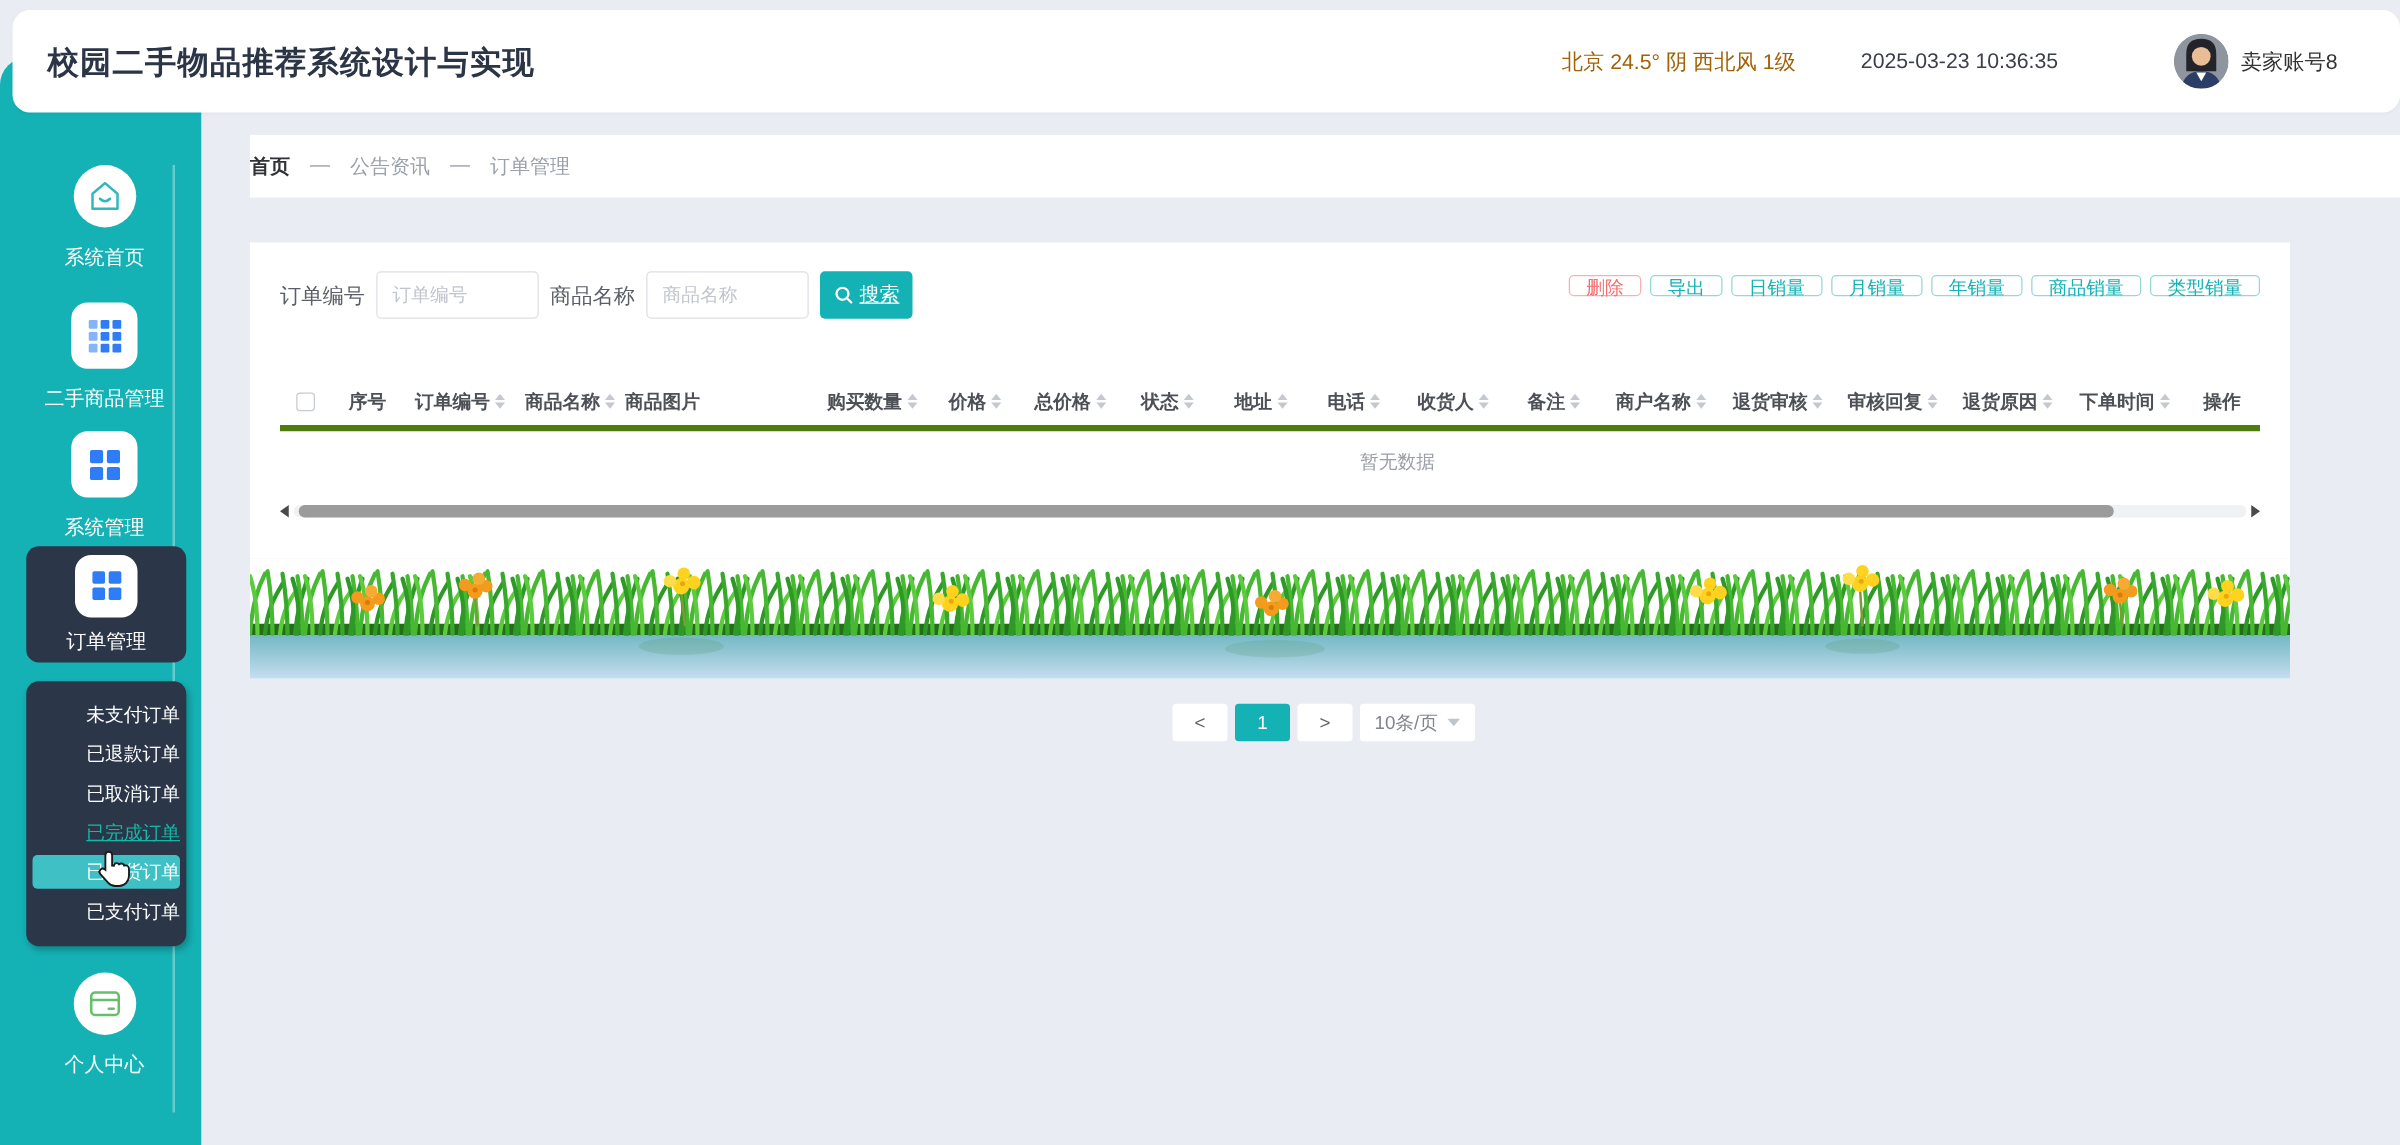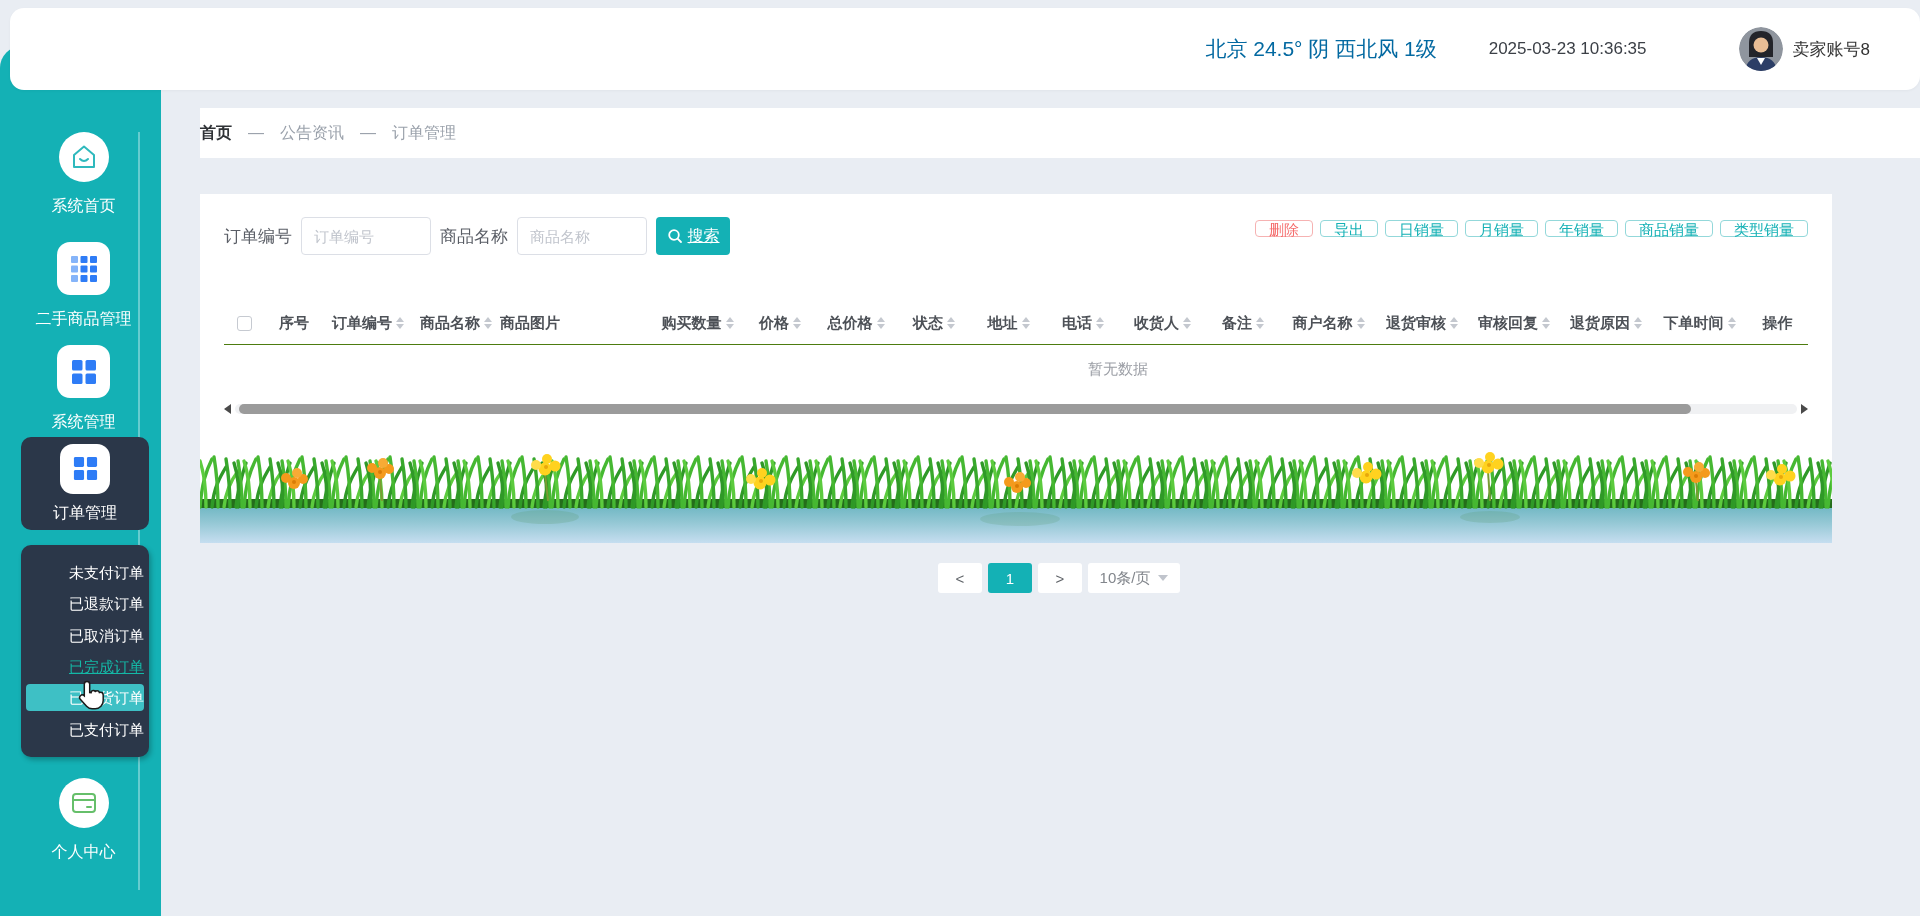--- a/index.html
+++ b/index.html
@@ -5,21 +5,21 @@
   * { margin:0; padding:0; box-sizing:border-box; }
   html,body { width:1920px; height:916px; overflow:hidden; }
   body { background:#e9edf3; font-family:"Liberation Sans","DejaVu Sans",sans-serif; position:relative; }
 
   
   .topbar { position:absolute; left:10px; top:8px; right:0; height:82px; background:#fff;
             border-radius:14px; display:flex; align-items:center; z-index:5;
             box-shadow:0 1px 3px rgba(0,0,0,.04); }
   .app-title { margin-left:28px; font-size:25px; font-weight:bold; color:#2b3546; letter-spacing:1px; }
   .top-right { margin-left:auto; display:flex; align-items:center; padding-right:50px; }
-  .weather { font-size:21px; color:#0369a1; margin-right:52px; }
+  .weather { font-size:17px; color:#a16207; margin-right:52px; }
   .datetime { font-size:17px; color:#3c4047; margin-right:92px; }
   .user-chip { display:flex; align-items:center; cursor:pointer; }
   .avatar { width:44px; height:44px; border-radius:50%; overflow:hidden; margin-right:10px; flex:0 0 auto; }
   .username { font-size:17px; color:#333; }
 
   
   .sidebar { position:absolute; left:0; top:46px; bottom:0; width:161px; background:#14b1b5;
              border-top-left-radius:22px; z-index:1; }
   .side-line { position:absolute; right:21px; top:86px; bottom:26px; width:2px; background:rgba(255,255,255,.35); }
   .nav-item { position:absolute; left:0; width:167px; display:flex; flex-direction:column;
@@ -61,21 +61,21 @@
                 font-size:16px; display:flex; align-items:center; justify-content:center; gap:5px;
                 cursor:pointer;text-decoration:underline; }
   .actions { position:absolute; right:24px; top:26px; display:flex; gap:7px; }
   .action-btn { height:17px; padding:0 13px; font-size:15px; background:#fff; border-radius:4px;
                 cursor:pointer; white-space:nowrap; }
   .action-btn.danger { color:#f56c6c; border:1px solid #f6b2b2; }
   .action-btn.teal { color:#14b1b5; border:1px solid #93d8da; }
 
   
   .thead { position:absolute; left:24px; top:108px; width:1584px; height:43px; display:flex;
-           align-items:center; border-bottom:1px solid #4d7c0f; }
+           align-items:center; border-bottom:5px solid #4d7c0f; }
   .thead > * { flex:0 0 auto; }
   .th { display:flex; align-items:center; justify-content:center; gap:4px; font-size:15px;
         font-weight:bold; color:#4d5157; cursor:pointer; white-space:nowrap; }
   .cb-cell { width:40px; display:flex; align-items:center; justify-content:center; }
   .cb { width:15px; height:15px; border:1px solid #c6cad1; border-radius:3px; background:#fff; cursor:pointer; }
   .thead > *:nth-child(2){width:60px} .thead > *:nth-child(3){width:88px} .thead > *:nth-child(4){width:88px}
   .thead > *:nth-child(5){width:150px;justify-content:flex-start} .thead > *:nth-child(6){width:95px}
   .thead > *:nth-child(7){width:70px} .thead > *:nth-child(8){width:82px} .thead > *:nth-child(9){width:74px}
   .thead > *:nth-child(10){width:75px} .thead > *:nth-child(11){width:74px} .thead > *:nth-child(12){width:85px}
   .thead > *:nth-child(13){width:76px} .thead > *:nth-child(14){width:95px} .thead > *:nth-child(15){width:92px}
@@ -108,20 +108,21 @@
              display:flex; align-items:center; justify-content:center; gap:8px; cursor:pointer; }
   .pg-chevron { width:0; height:0; border-left:5px solid transparent; border-right:5px solid transparent;
                 border-top:6px solid #c0c4cc; }
 
   .cursor { position:absolute; left:78px; top:680px; z-index:99; pointer-events:none; }
 </style>
 </head>
 <body>
 
 <header class="topbar">
+  <h1 class="app-title">校园二手物品推荐系统设计与实现</h1>
   <div class="top-right">
     <span class="weather">北京  24.5°  阴  西北风  1级</span>
     <span class="datetime">2025-03-23 10:36:35</span>
     <div class="user-chip">
       <span class="avatar">
         <svg width="44" height="44" viewBox="0 0 44 44">
           <circle cx="22" cy="22" r="22" fill="#8f959e"></circle>
           <path d="M10 16 Q10 4 22 4 Q34 4 34 16 L34 30 L10 30 Z" fill="#23242a"></path>
           <circle cx="22" cy="18" r="7.5" fill="#e9bd95"></circle>
           <path d="M6 44 Q8 30 22 30 Q36 30 38 44 Z" fill="#2c3e66"></path>

